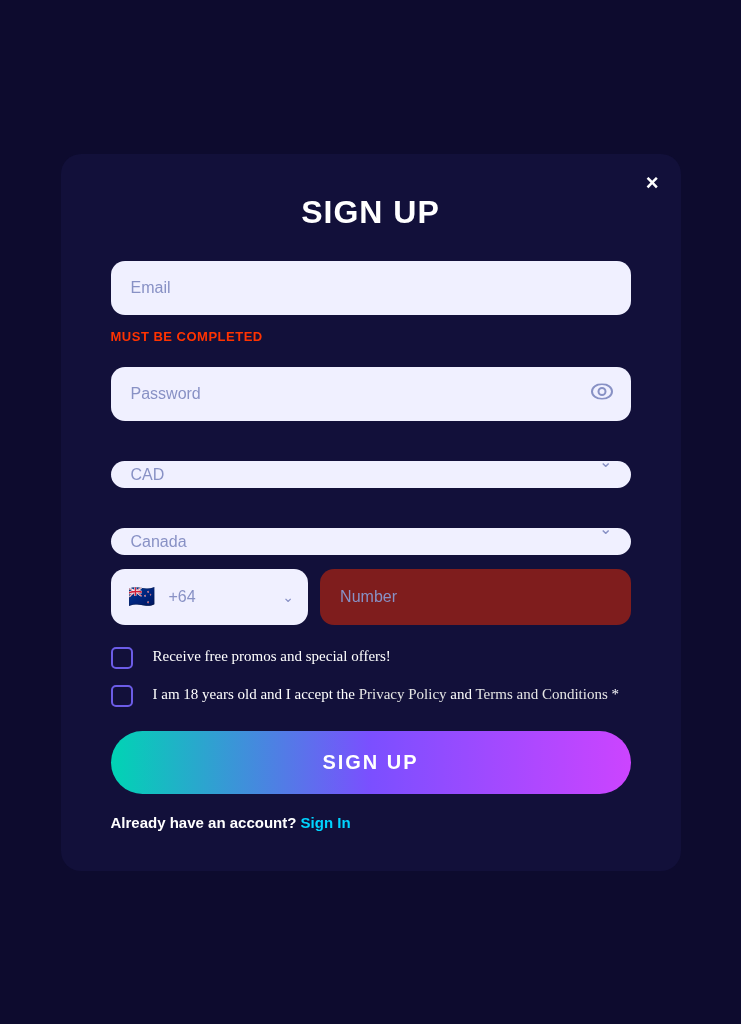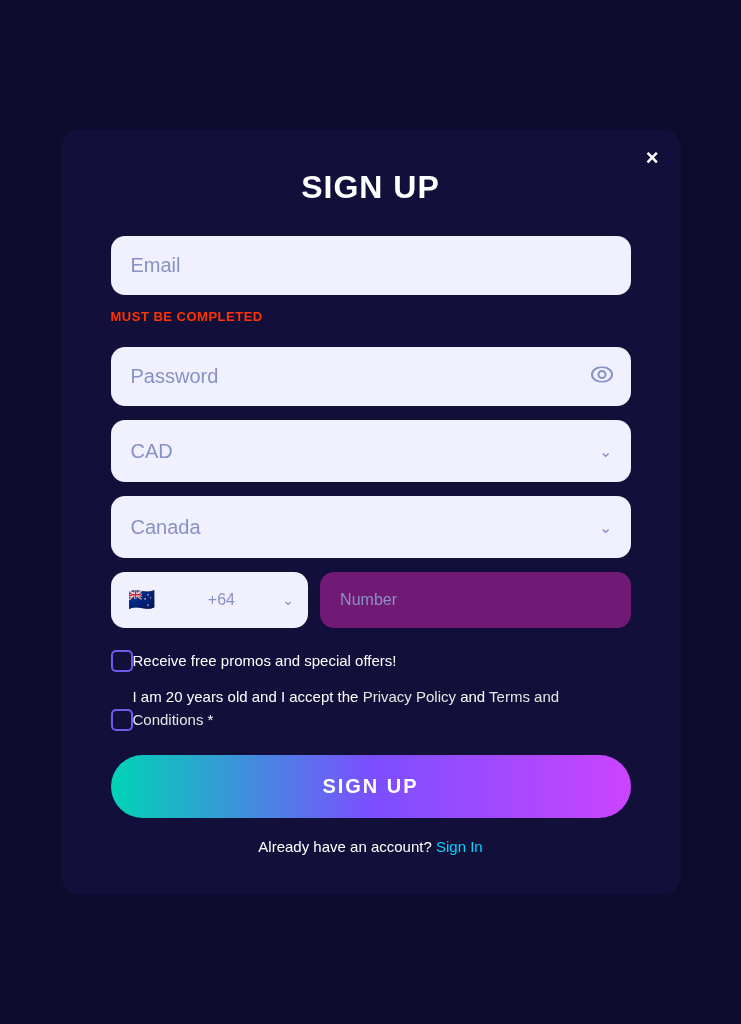--- a/index.html
+++ b/index.html
@@ -49,21 +49,21 @@
       margin-bottom: 14px;
       position: relative;
     }
 
     .input-field {
       width: 100%;
       padding: 18px 20px;
       border-radius: 14px;
       border: none;
       background: #f0f0ff;
-      font-size: 20px;
+      font-size: 16px;
       color: #8891c5;
       outline: none;
     }
 
     .input-field::placeholder {
       color: #8891c5;
     }
 
     .error-text {
       color: #ff3300;
@@ -91,29 +91,30 @@
       cursor: pointer;
       font-size: 18px;
     }
 
     .select-wrapper {
       position: relative;
     }
 
     .select-field {
       width: 100%;
-      padding: 20px 20px;
+      padding: 5px 20px;
       border-radius: 14px;
       border: none;
       background: #f0f0ff;
-      font-size: 20px;
+      font-size: 16px;
       color: #8891c5;
       outline: none;
       appearance: none;
       cursor: pointer;
+      margin-top: 26px;
     }
 
     .chevron-icon {
       position: absolute;
       right: 18px;
       top: 50%;
       transform: translateY(-50%);
       color: #8891c5;
       font-size: 16px;
       pointer-events: none;
@@ -145,53 +146,53 @@
       display: flex;
       align-items: center;
       justify-content: center;
       font-size: 22px;
     }
 
     .phone-code {
       color: #8891c5;
       font-size: 16px;
       flex: 1;
-      text-align: center;
     }
 
     .phone-chevron {
       color: #8891c5;
       font-size: 14px;
     }
 
     .phone-number-input {
       flex: 1;
       padding: 18px 20px;
       border-radius: 14px;
       border: none;
-      background: #701a75;
+      background: #7f1d1d;
       font-size: 16px;
       color: #8891c5;
       outline: none;
     }
 
     .phone-number-input::placeholder {
       color: #8891c5;
     }
 
     .checkboxes {
       margin-top: 20px;
       margin-bottom: 24px;
     }
 
     .checkbox-row {
       display: flex;
-      align-items: flex-end;
-      gap: 0;
+      align-items: flex-start;
+      gap: 20px;
       margin-bottom: 14px;
+      font-family: Liberation Serif, serif;
     }
 
     .custom-checkbox {
       width: 22px;
       height: 22px;
       border: 2.5px solid #6c5ce7;
       border-radius: 5px;
       flex-shrink: 0;
       margin-top: 2px;
       cursor: pointer;
@@ -218,24 +219,23 @@
       background: linear-gradient(to right, #00d4b4, #7b4fff, #cc44ff);
       color: #fff;
       font-size: 20px;
       font-weight: 900;
       letter-spacing: 2px;
       cursor: pointer;
       margin-bottom: 20px;
     }
 
     .signin-text {
-      text-align: center;
       color: #fff;
       font-size: 15px;
-      font-weight: 400;
+      font-weight: 700;
     }
 
     .signin-link {
       color: #00d4ff;
       cursor: pointer;
       text-decoration: none;
     }
   </style>
 </head>
 <body>
@@ -295,21 +295,21 @@
 
   
   <div class="checkboxes">
     <div class="checkbox-row">
       <div class="custom-checkbox"></div>
       <span class="checkbox-label">Receive free promos and special offers!</span>
     </div>
     <div class="checkbox-row">
       <div class="custom-checkbox"></div>
       <span class="checkbox-label">
-        <span>I am 20 years old and I accept the </span><a class="link-text" href="#">Privacy Policy</a><span> and </span><a class="link-text" href="#">Terms and Conditions</a><span> *</span>
+        <span>I am 18 years old and I accept the </span><a class="link-text" href="#">Privacy Policy</a><span> and </span><a class="link-text" href="#">Terms and Conditions</a><span> *</span>
       </span>
     </div>
   </div>
 
   
   <button class="signup-btn">SIGN UP</button>
 
   
   <div class="signin-text">
     <span>Already have an account?</span>

